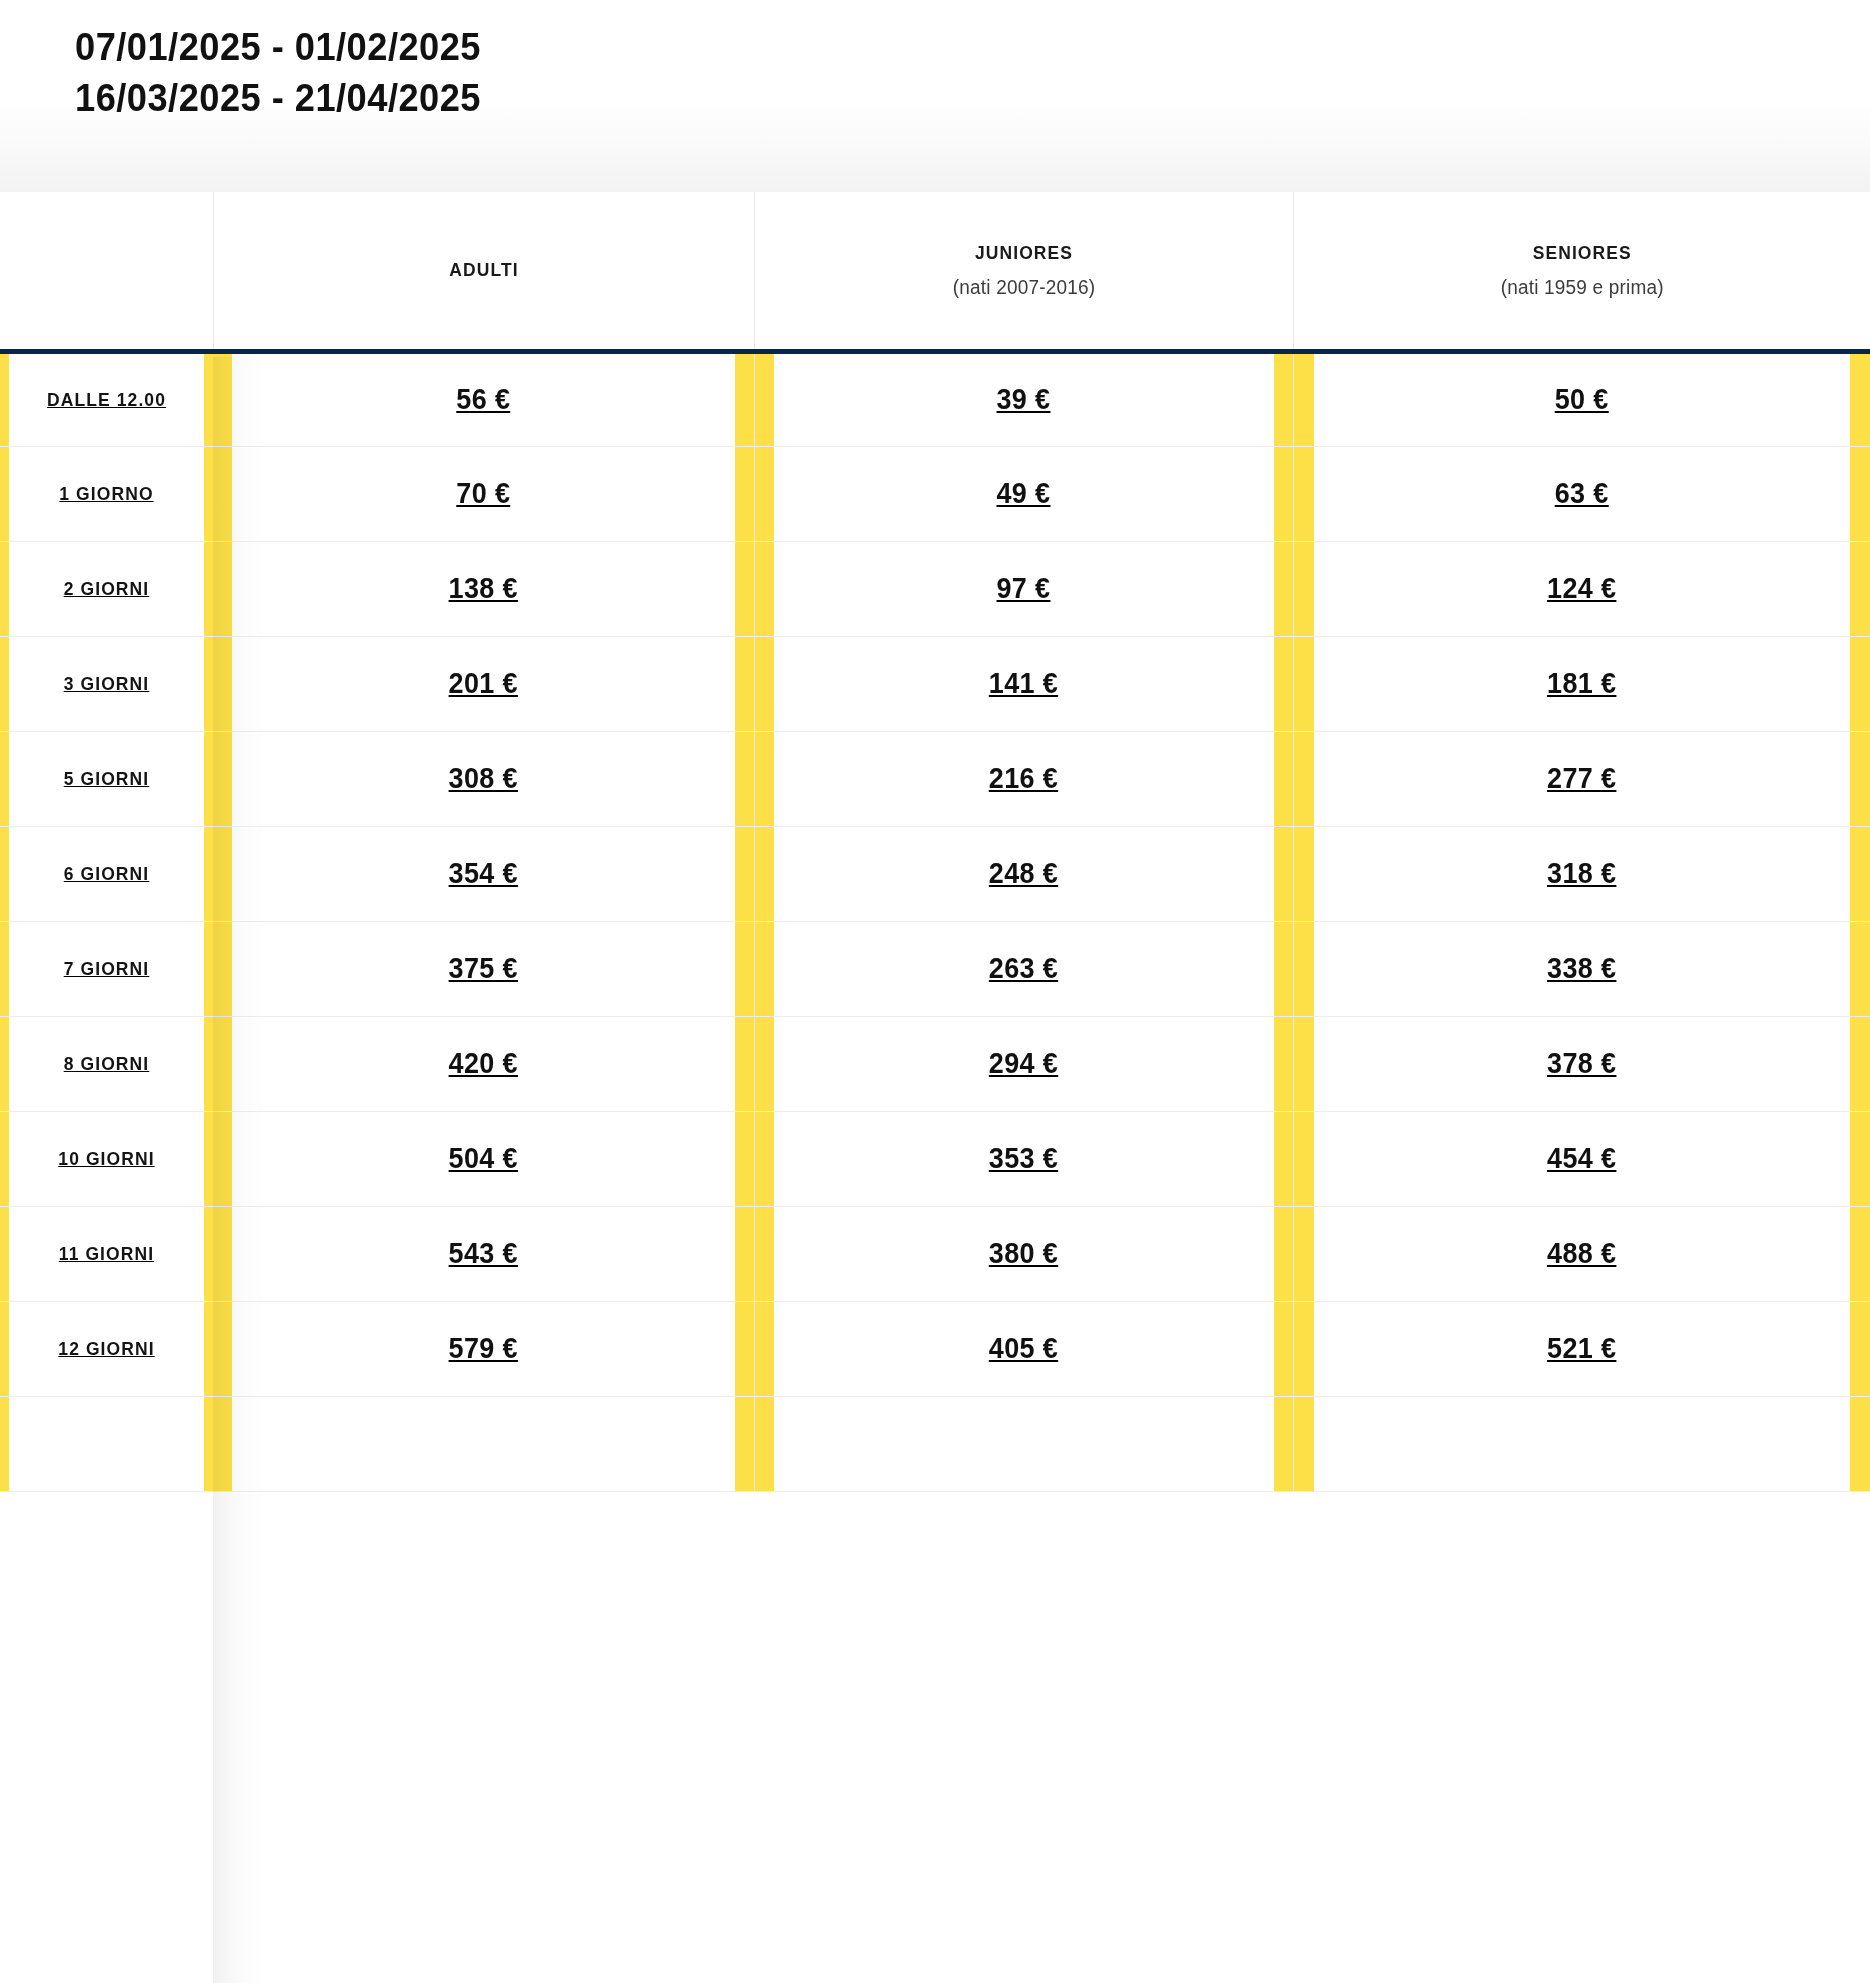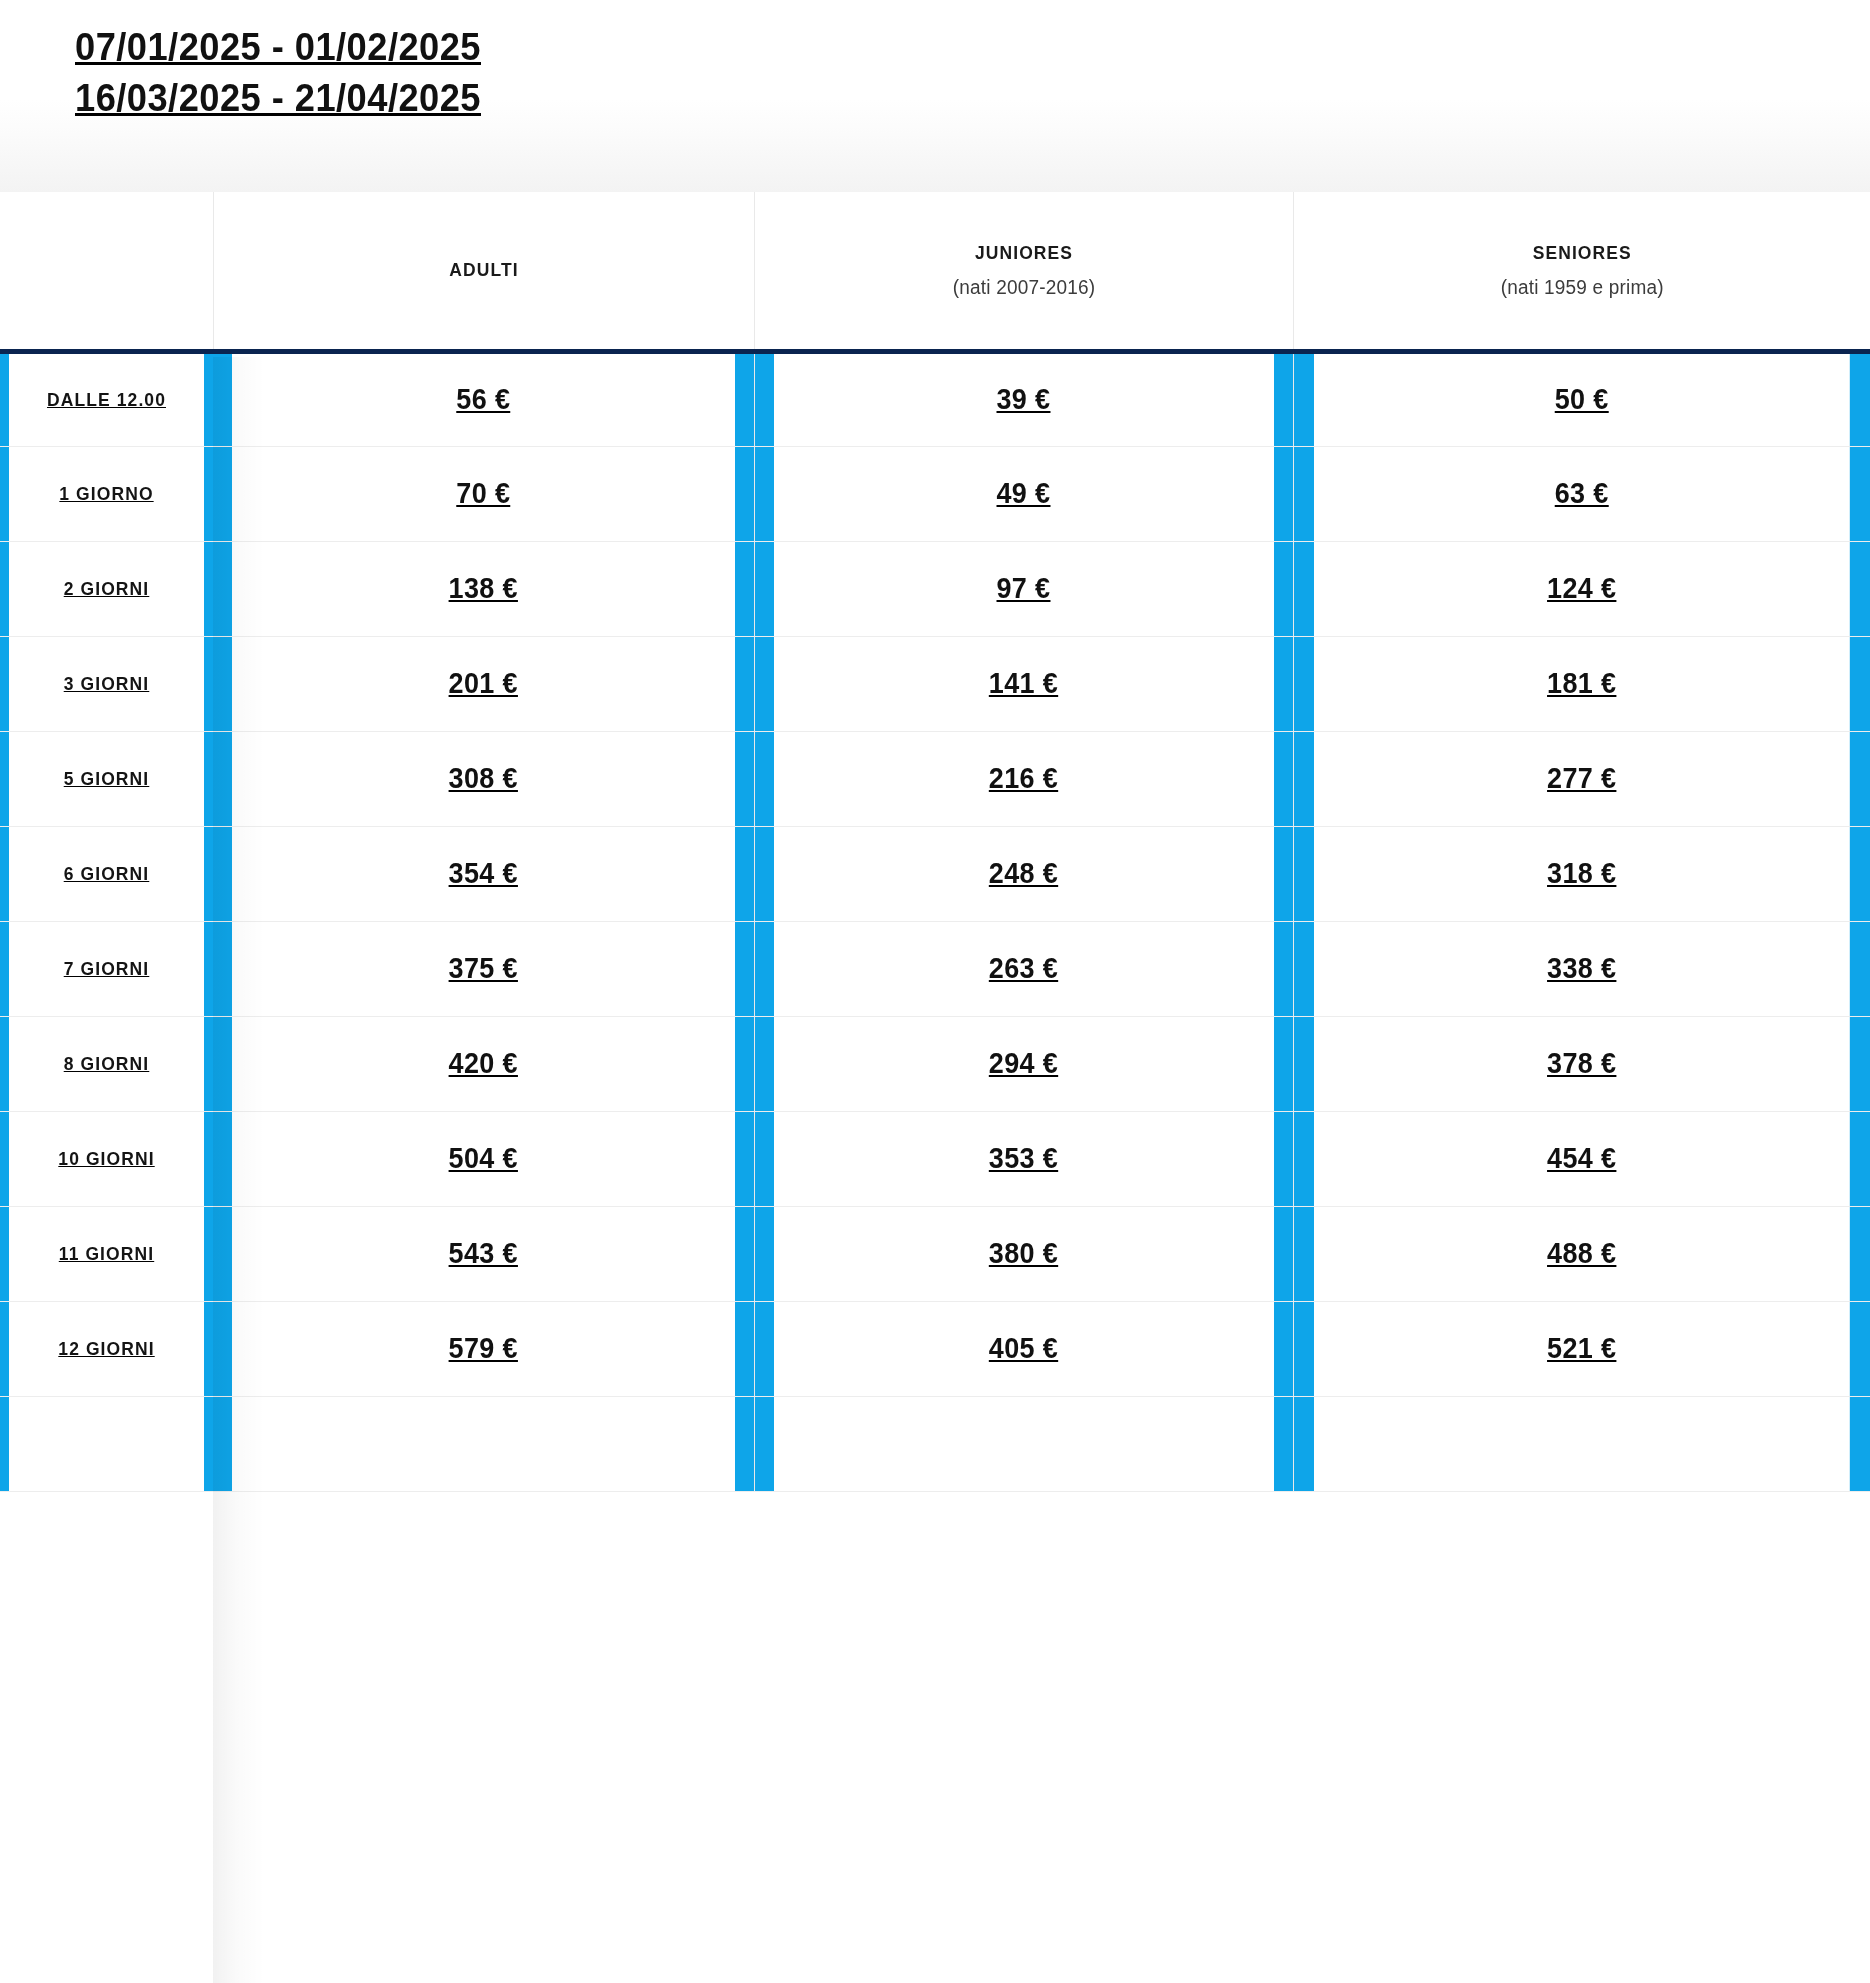--- a/index.html
+++ b/index.html
@@ -18,42 +18,41 @@
     height: 1984px;
     background: #ffffff;
   }
 
   
   .title-band {
     position: relative;
     height: 192px;
     background: linear-gradient(to bottom, #ffffff 0%, #ffffff 52%, #fbfbfb 70%, #f3f3f3 100%);
     padding: 21px 0 0 75px;
-    text-decoration: underline;
   }
 
   .title-line {
     font-size: 39px;
     font-weight: 700;
     letter-spacing: 0.5px;
     color: #111111;
     line-height: 1.32;
     font-family: "Liberation Sans", sans-serif;
     transform: scaleX(0.93);
     transform-origin: left center;
     white-space: nowrap;
   }
 
   
   .pricing-table {
     position: relative;
     width: 1870px;
     border-collapse: collapse;
     table-layout: fixed;
-    background: #0ea5e9;
+    background: #fde047;
   }
 
   col.c-label { width: 213px; }
   col.c-adulti { width: 541px; }
   col.c-juniores { width: 539px; }
   col.c-seniores { width: 577px; }
 
   
   thead tr { height: 159px; }
 

